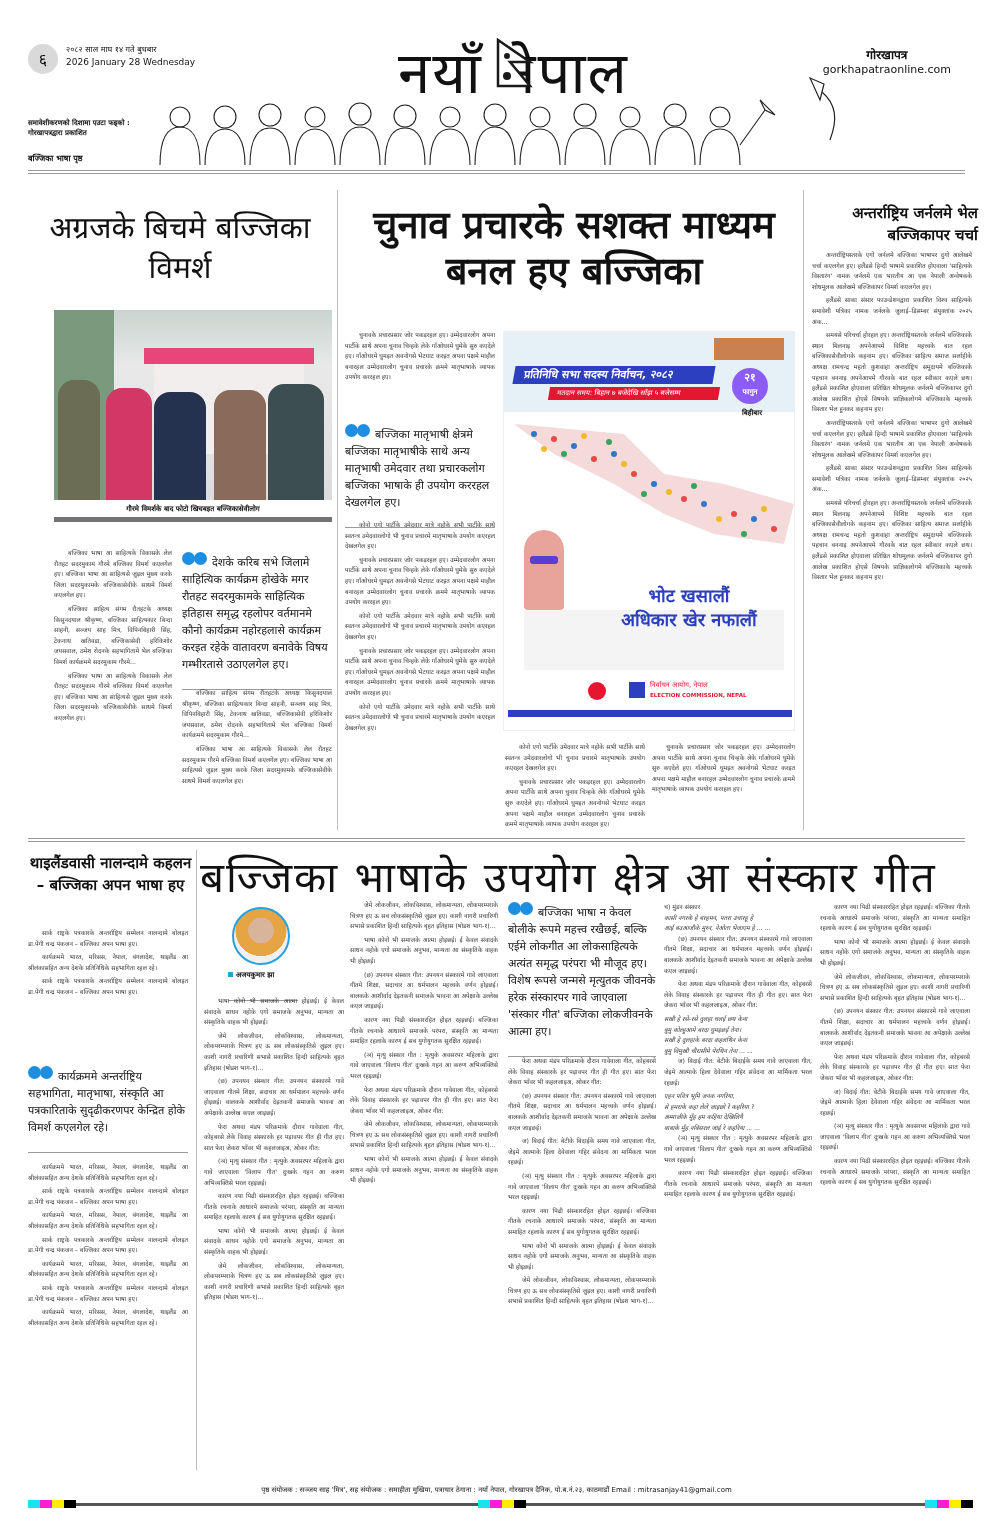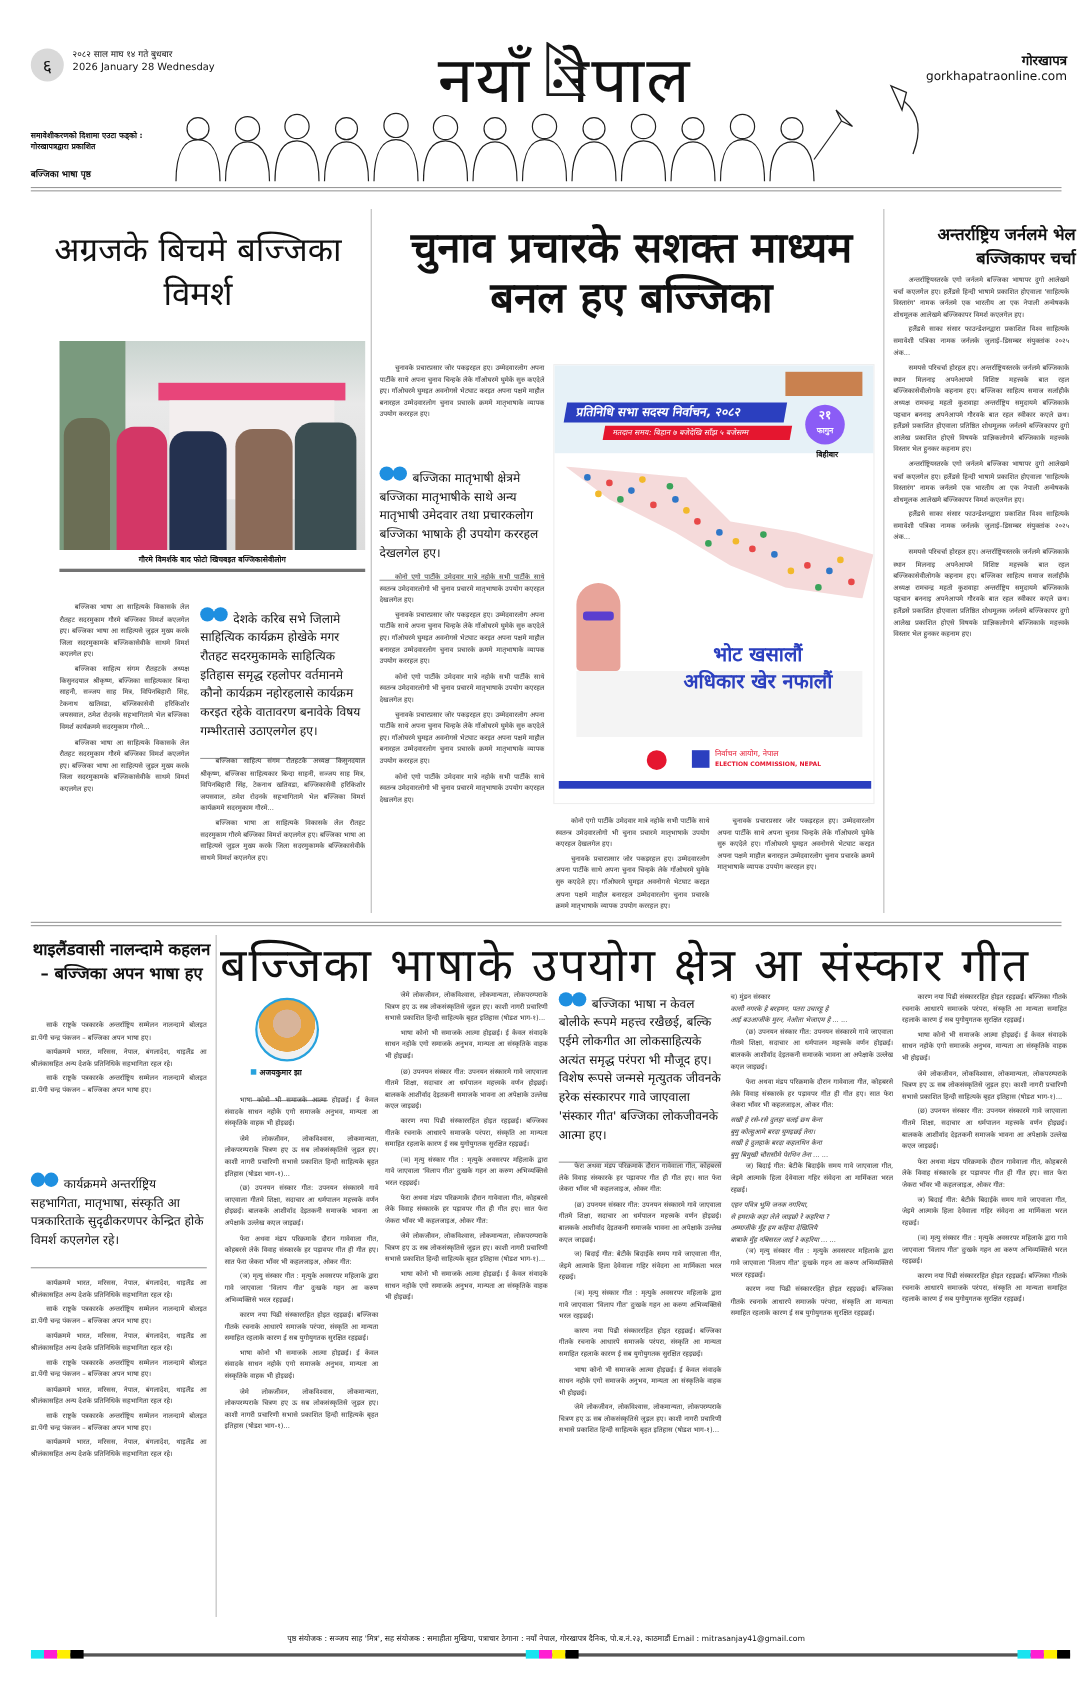--- a/index.html
+++ b/index.html
@@ -4,21 +4,21 @@
 <style>
 *{box-sizing:border-box;margin:0;padding:0}
 body{width:993px;height:1531px;background:#fff;font-family:"DejaVu Sans",sans-serif;color:#111;position:relative;overflow:hidden}
 .abs{position:absolute}
 
 .page-num{left:28px;top:44px;width:30px;height:30px;border-radius:50%;background:#d9d9d9;display:flex;align-items:center;justify-content:center;font-size:16px}
 .dateline{left:66px;top:44px;font-size:8px;line-height:12px}
 .dateline .en{font-size:9px}
 .mast-title{left:398px;top:40px;font-size:58px;font-weight:400;letter-spacing:2px;line-height:66px}
 .flag{left:494px;top:38px;width:40px;height:52px}
-.gk{right:23px;top:46px;text-align:right}
+.gk{right:42px;top:46px;text-align:center}
 .gk .name{font-size:12px;font-weight:bold}
 .gk .url{font-size:11px}
 .tagline{left:28px;top:118px;font-size:7px;line-height:10px;font-weight:bold}
 .section-label{left:28px;top:152px;font-size:8px;font-weight:bold}
 .crowd{left:150px;top:95px;width:680px;height:70px}
 .hr-double{left:28px;width:937px;height:4px;border-top:1px solid #999;border-bottom:1px solid #999}
 .vrule{width:1px;background:#bbb}
 
 .h-left{left:30px;top:208px;width:300px;text-align:center;font-size:30px;line-height:40px;font-weight:400}
 .h-main{left:350px;top:202px;width:448px;text-align:center;font-size:38px;line-height:46px;font-weight:bold}
@@ -28,21 +28,21 @@
 
 .col{font-size:6.2px;line-height:10.6px;color:#333;text-align:justify;overflow:hidden}
 .col p{text-indent:14px;margin-bottom:3px}
 .quote{font-size:11px;line-height:17px;color:#111}
 .qmark{display:inline-block;width:26px;height:16px;position:relative;vertical-align:-2px;margin-right:4px}
 .qmark i{position:absolute;top:0;width:13px;height:13px;border-radius:50%;background:#1e8fe0}
 .qmark i:first-child{left:0}.qmark i:last-child{left:12px}
 .qbox{border-bottom:1px solid #999;padding-bottom:16px}
 
 .photo1{left:54px;top:310px;width:278px;height:190px;background:linear-gradient(180deg,#c9d4cf 0%,#e9e9e9 30%,#dcdcdc 100%);overflow:hidden}
-.caption{left:54px;top:504px;width:278px;text-align:center;font-size:7px;font-weight:bold;border-bottom:3px solid #737373;padding-bottom:4px}
+.caption{left:54px;top:504px;width:278px;text-align:center;font-size:7px;font-weight:bold;border-bottom:5px solid #737373;padding-bottom:4px}
 .poster{left:503px;top:331px;width:292px;height:400px;background:#fff;overflow:hidden;border:1px solid #eee}
 .avatar{left:232px;top:907px;width:58px;height:58px;border-radius:50%;border:2px solid #27a2dd;background:radial-gradient(circle at 50% 40%,#d8b49a 0 30%,#e6a443 31% 60%,#f0f0f0 61%)}
 .byline{left:228px;top:970px;width:70px;font-size:7px;font-weight:bold;border-bottom:1px solid #999;padding-bottom:21px}
 .footer-text{left:0;top:1485px;width:993px;text-align:center;font-size:7px}
 .regbar{left:28px;top:1500px;width:945px;height:8px}
 </style>
 </head>
 <body>
 
 <div class="abs page-num">

